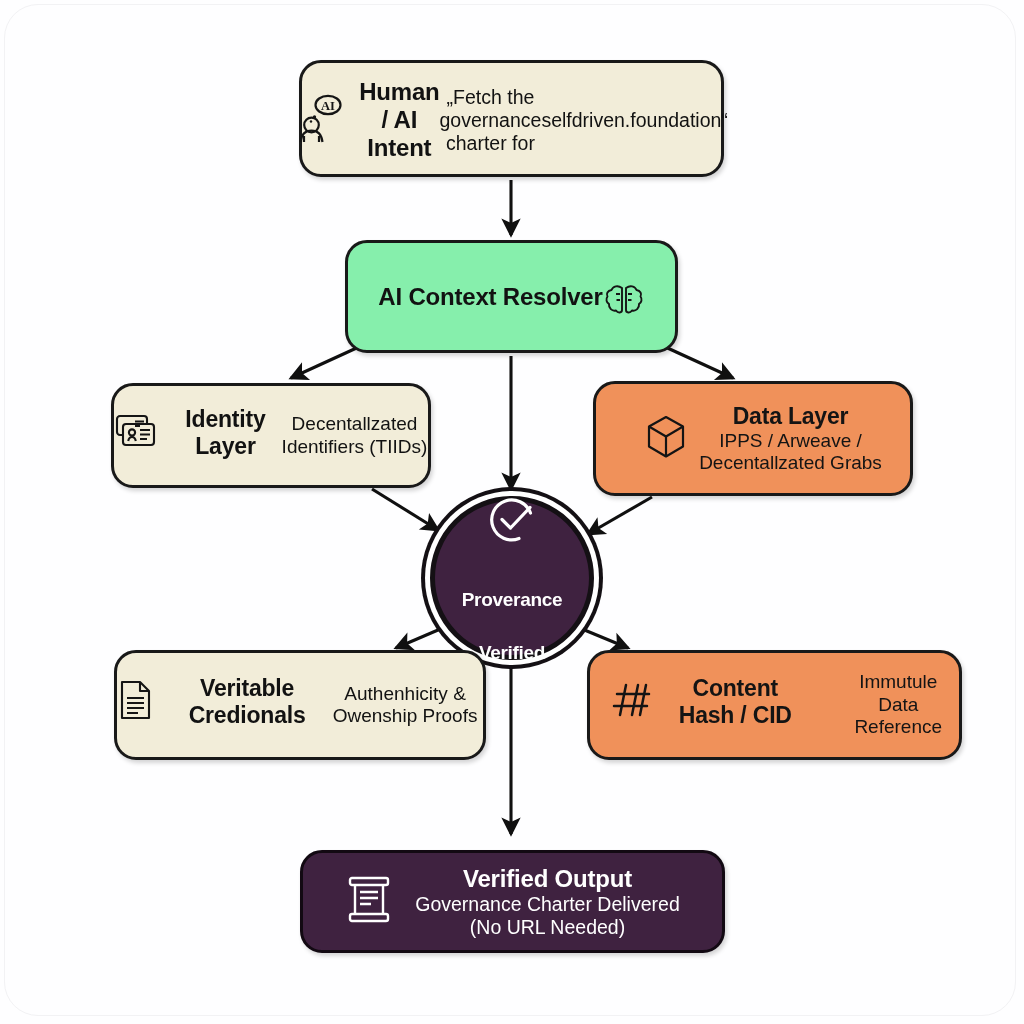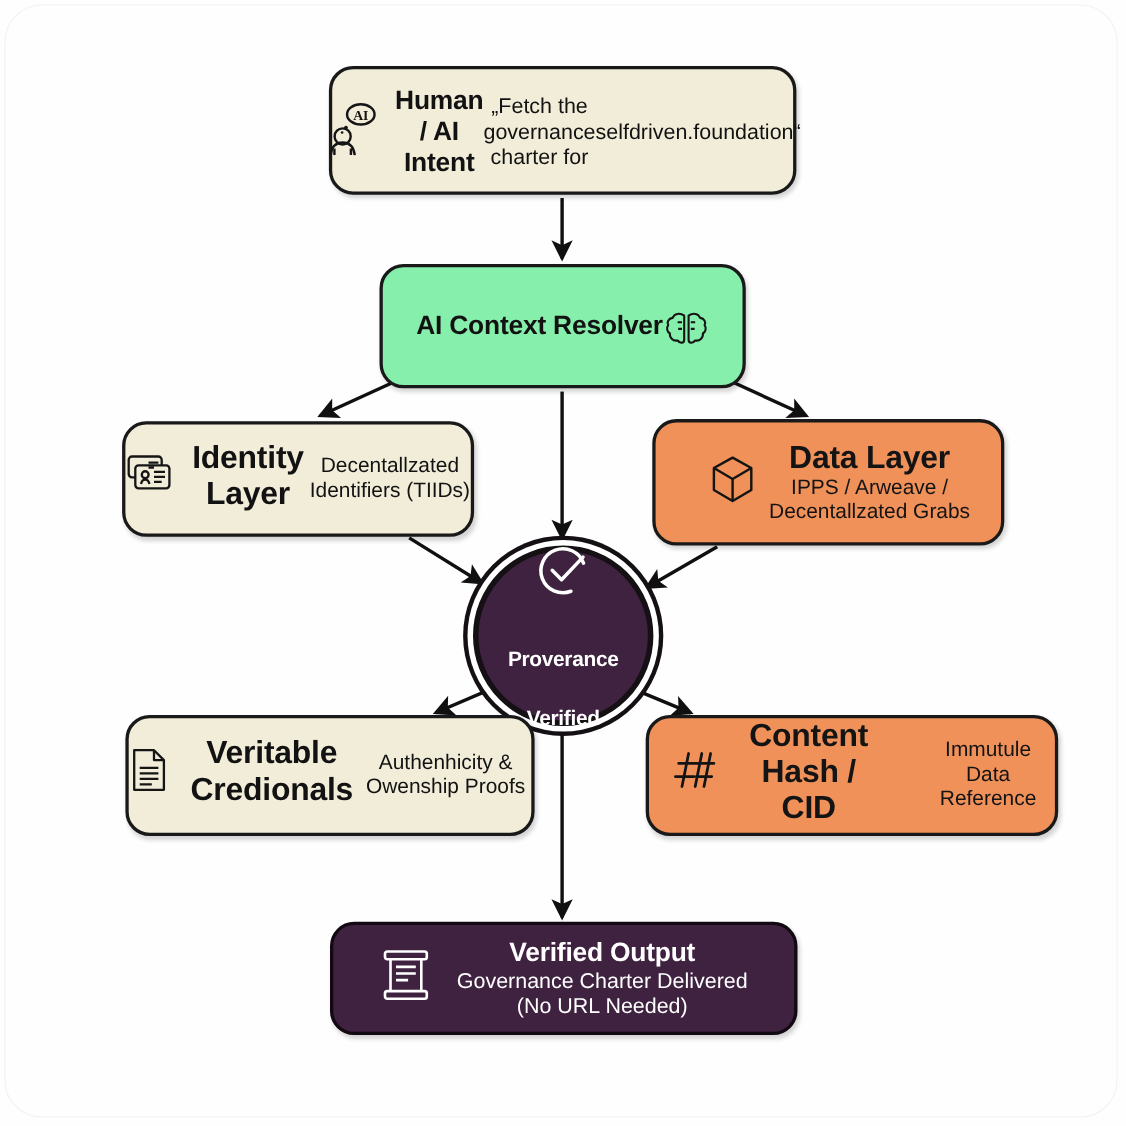--- a/index.html
+++ b/index.html
@@ -44,21 +44,21 @@
   .node .title {
     font-weight: bold;
     letter-spacing: -0.2px;
   }
   .node .sub {
     line-height: 1.18;
   }
   .cream { background: #f2edd9; color: #121212; }
   .lav   { background: #86efac; color: #121212; }
   .orng  { background: #f0915a; color: #141414; padding-left: 19px; }
-  .plum  { background: #3f2240; color: #ffffff; border-color: #120912; }
+  .plum  { background: #3f2240; color: #ffffff; border-color: #120912; margin-top: 12px; }
 
   
   #intent-node  { left: 299px; top: 60px;  width: 425px; height: 117px; padding-top: 4px; }
   #resolver-node{ left: 345px; top: 240px; width: 333px; height: 113px; }
   #identity-node{ left: 111px; top: 383px; width: 320px; height: 105px; }
   #data-node    { left: 593px; top: 381px; width: 320px; height: 115px; }
   #credential-node { left: 114px; top: 650px; width: 372px; height: 110px; }
   #hash-node    { left: 587px; top: 650px; width: 375px; height: 110px; gap: 32px; }
   #output-node  { left: 300px; top: 838px; width: 425px; height: 103px; }
 
@@ -92,21 +92,21 @@
   .row {
     display: flex;
     align-items: center;
     justify-content: center;
     gap: 12px;
     width: 100%;
   }
   .ico { flex: none; display: block; }
 
   .t-28 { font-size: 24px; }
-  .t-26 { font-size: 29px; }
+  .t-26 { font-size: 23px; }
   .s-20 { font-size: 19.5px; }
   .s-19 { font-size: 19px; }
 
   .stack-left {
     display: flex;
     align-items: center;
     gap: 10px;
     padding: 0 10px;
   }
   .textcol { display: flex; flex-direction: column; align-items: center; }

